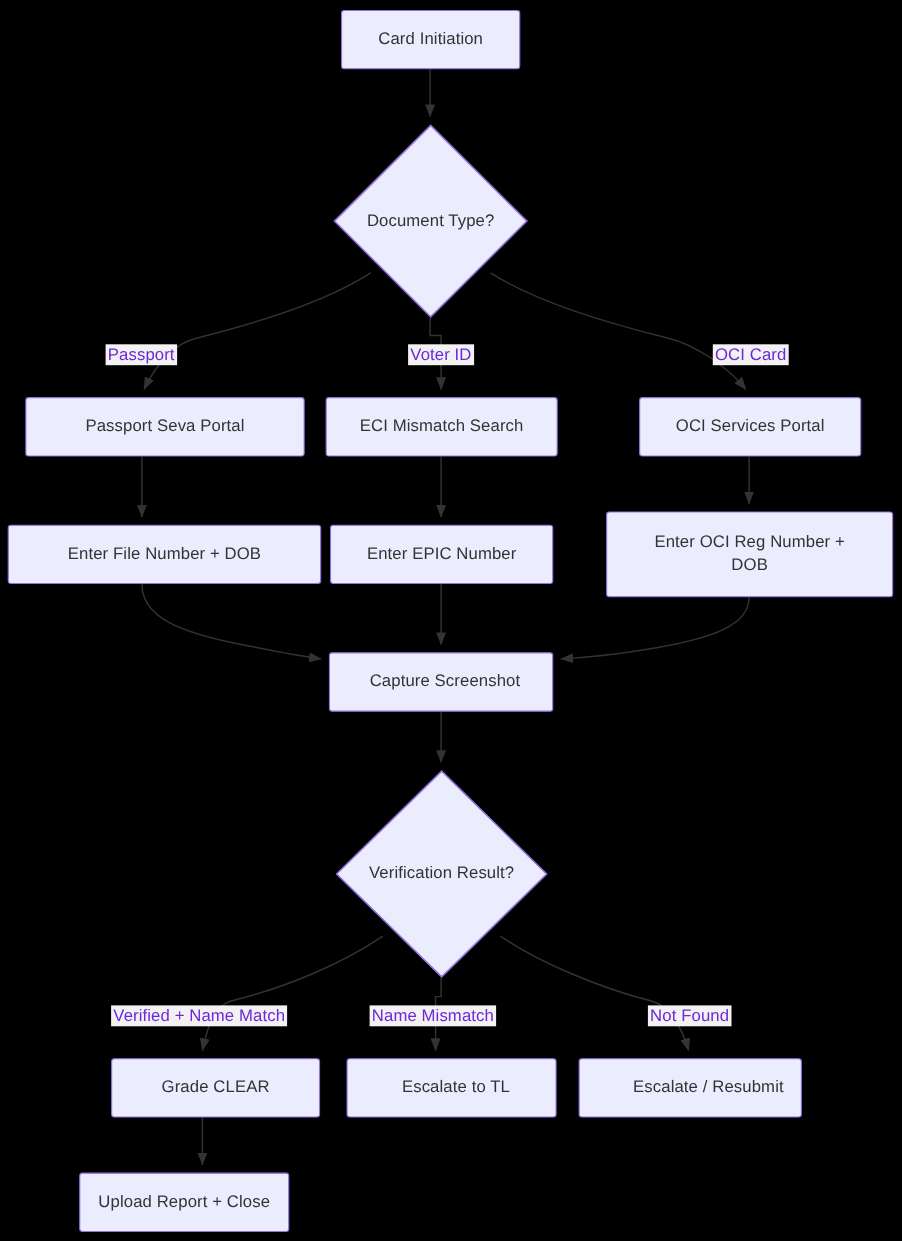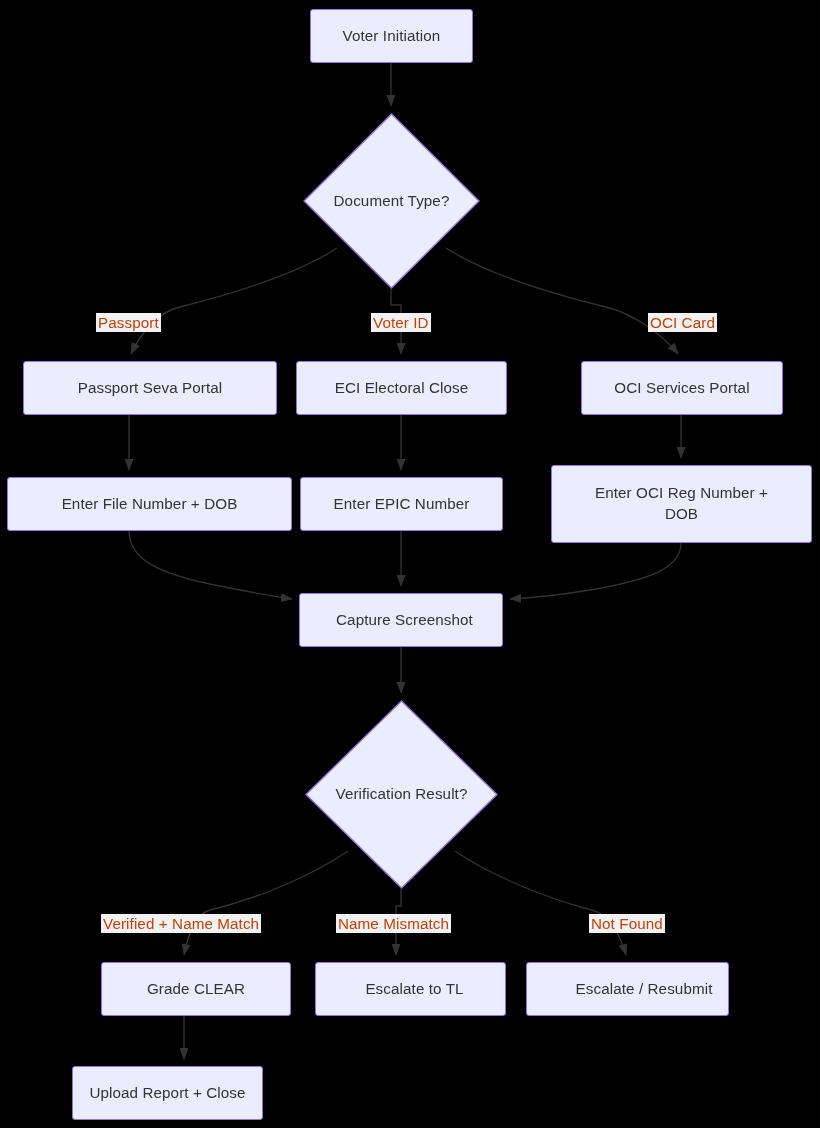--- a/index.html
+++ b/index.html
@@ -58,21 +58,21 @@
     height: 100%;
   }
   .diamond-label {
     position: relative;
     z-index: 2;
     white-space: nowrap;
   }
   .edge-label {
     position: absolute;
     background: #F2F2F2;
-    color: #c2410c;
+    color: #6d28d9;
     font-size: 15.2px;
     line-height: 1.15;
     padding: 1px 2px;
     white-space: nowrap;
     box-sizing: border-box;
     letter-spacing: 0.1px;
   }
   .node-text {
     white-space: pre-line;
   }
@@ -102,33 +102,33 @@
         <path d="M 401,647 L 401,693" fill="none" stroke="#333333" stroke-width="1.3" marker-end="url(#arrowhead)"></path>
         <path d="M 348,851 C 313,875 260,898 210,910 C 195,914 188,935 184,955" fill="none" stroke="#333333" stroke-width="1.3" marker-end="url(#arrowhead)"></path>
         <path d="M 401,889 L 401,906 L 396,906 L 396,955" fill="none" stroke="#333333" stroke-width="1.3" marker-end="url(#arrowhead)"></path>
         <path d="M 455,851 C 490,875 545,898 592,910 C 608,914 620,934 626,955" fill="none" stroke="#333333" stroke-width="1.3" marker-end="url(#arrowhead)"></path>
         <path d="M 184,1016 L 184,1059" fill="none" stroke="#333333" stroke-width="1.3" marker-end="url(#arrowhead)"></path>
       </g>
   </svg>
 
   <div id="nodes-group">
       <div class="node rect" style="left: 310px; top: 9px; width: 163px; height: 54px;">
-        <span class="node-text">Voter Initiation</span>
+        <span class="node-text">Card Initiation</span>
       </div>
       <div class="node diamond-wrap" style="left: 303px; top: 113px; width: 177px; height: 176px;">
         <svg class="diamond-shape" viewBox="0 0 177 176" preserveAspectRatio="none">
           <polygon points="88.5,1 176,88 88.5,175 1,88" fill="#ECECFF" stroke="#9370DB" stroke-width="1.4"></polygon>
         </svg>
         <span class="diamond-label">Document Type?</span>
       </div>
       <div class="node rect" style="left: 23px; top: 361px; width: 254px; height: 54px;">
         <span class="node-text">Passport Seva Portal</span>
       </div>
       <div class="node rect" style="left: 296px; top: 361px; width: 211px; height: 54px;">
-        <span class="node-text">ECI Electoral Close</span>
+        <span class="node-text">ECI Mismatch Search</span>
       </div>
       <div class="node rect" style="left: 581px; top: 361px; width: 202px; height: 54px;">
         <span class="node-text">OCI Services Portal</span>
       </div>
       <div class="node rect" style="left: 7px; top: 477px; width: 285px; height: 54px;">
         <span class="node-text">Enter File Number + DOB</span>
       </div>
       <div class="node rect" style="left: 300px; top: 477px; width: 203px; height: 54px;">
         <span class="node-text">Enter EPIC Number</span>
       </div>

